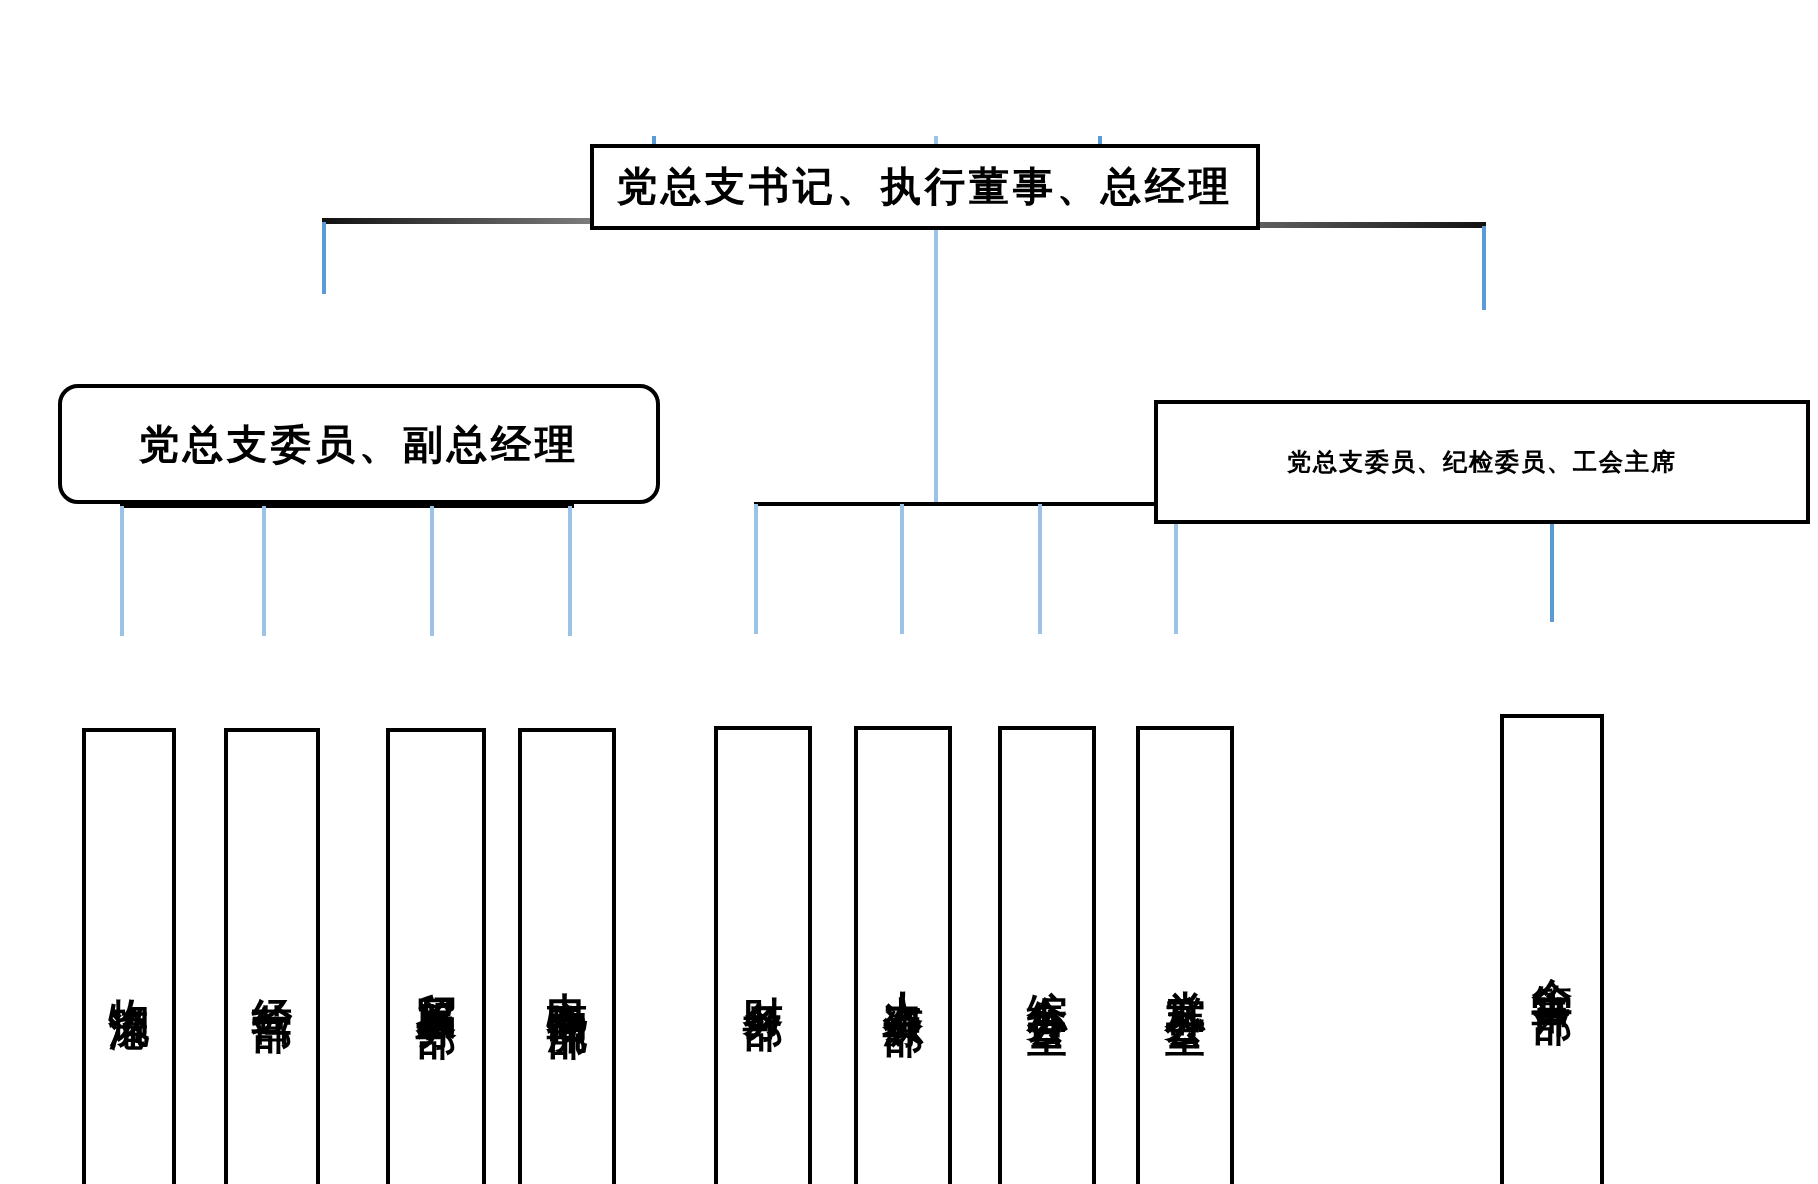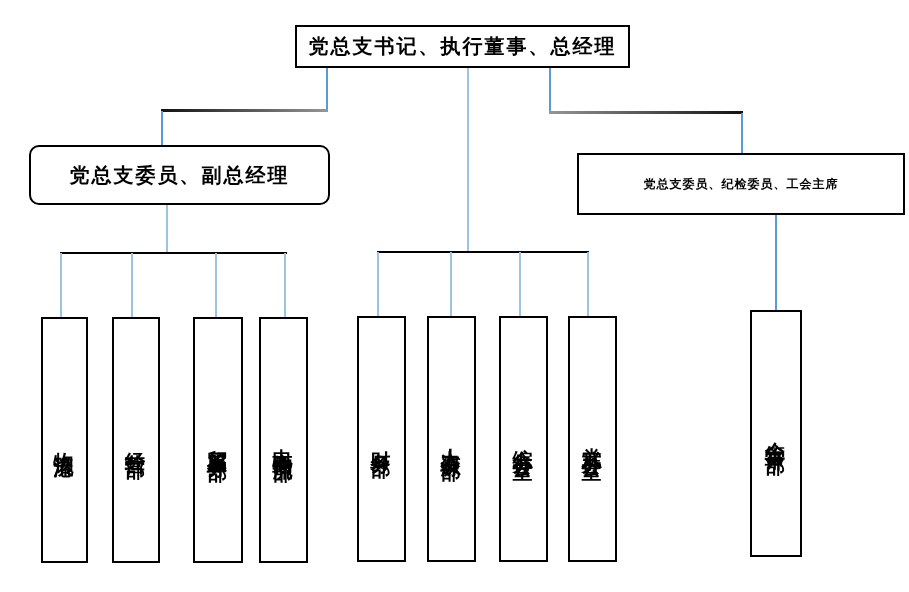--- a/index.html
+++ b/index.html
@@ -21,20 +21,21 @@
     position: absolute;
     box-sizing: border-box;
     border: 2px solid #000000;
     background: #ffffff;
     display: flex;
     align-items: center;
     justify-content: center;
     text-align: center;
     font-weight: 700;
     z-index: 2;
+    margin-top: 47px;
   }
   .hbox { font-size: 20px; letter-spacing: 2px; white-space: nowrap; }
   .hbox.tight { font-size: 12px; letter-spacing: 1px; }
   .vbox span {
     writing-mode: vertical-rl;
     text-orientation: upright;
     font-size: 20px;
     letter-spacing: 3px;
     font-weight: 700;
   }

